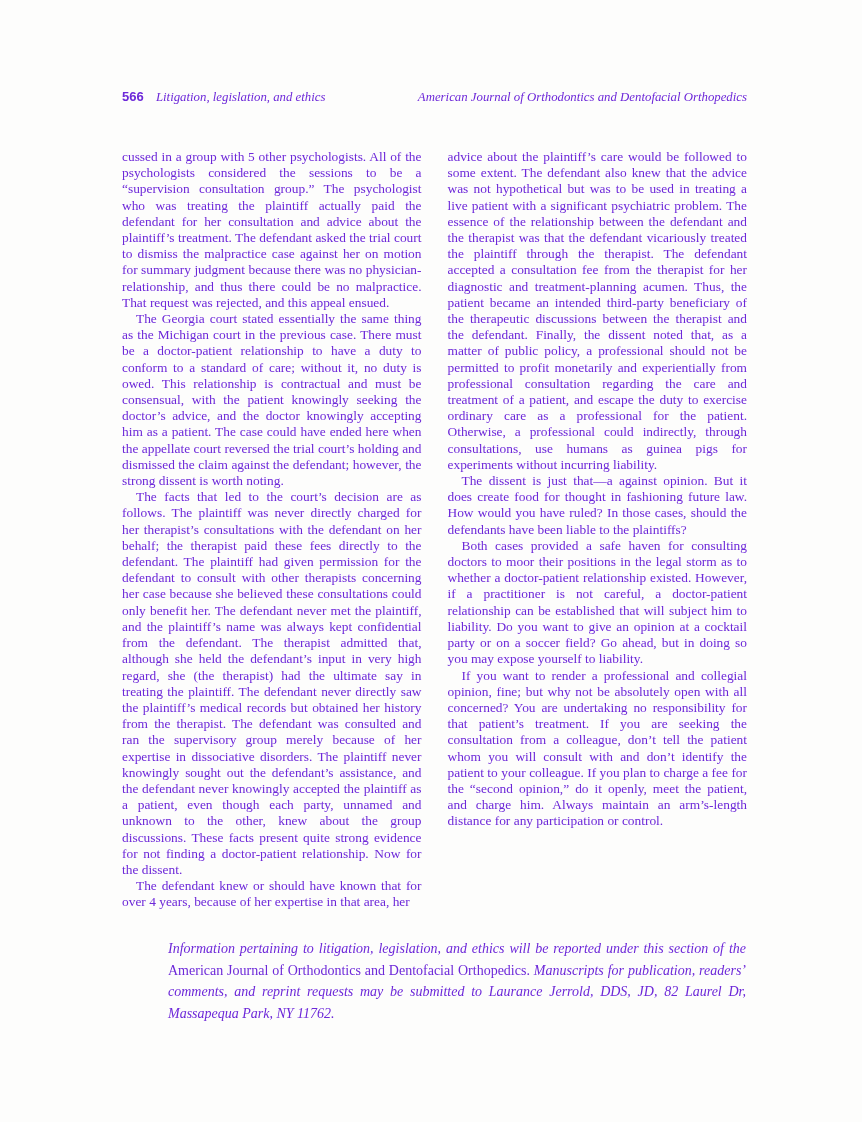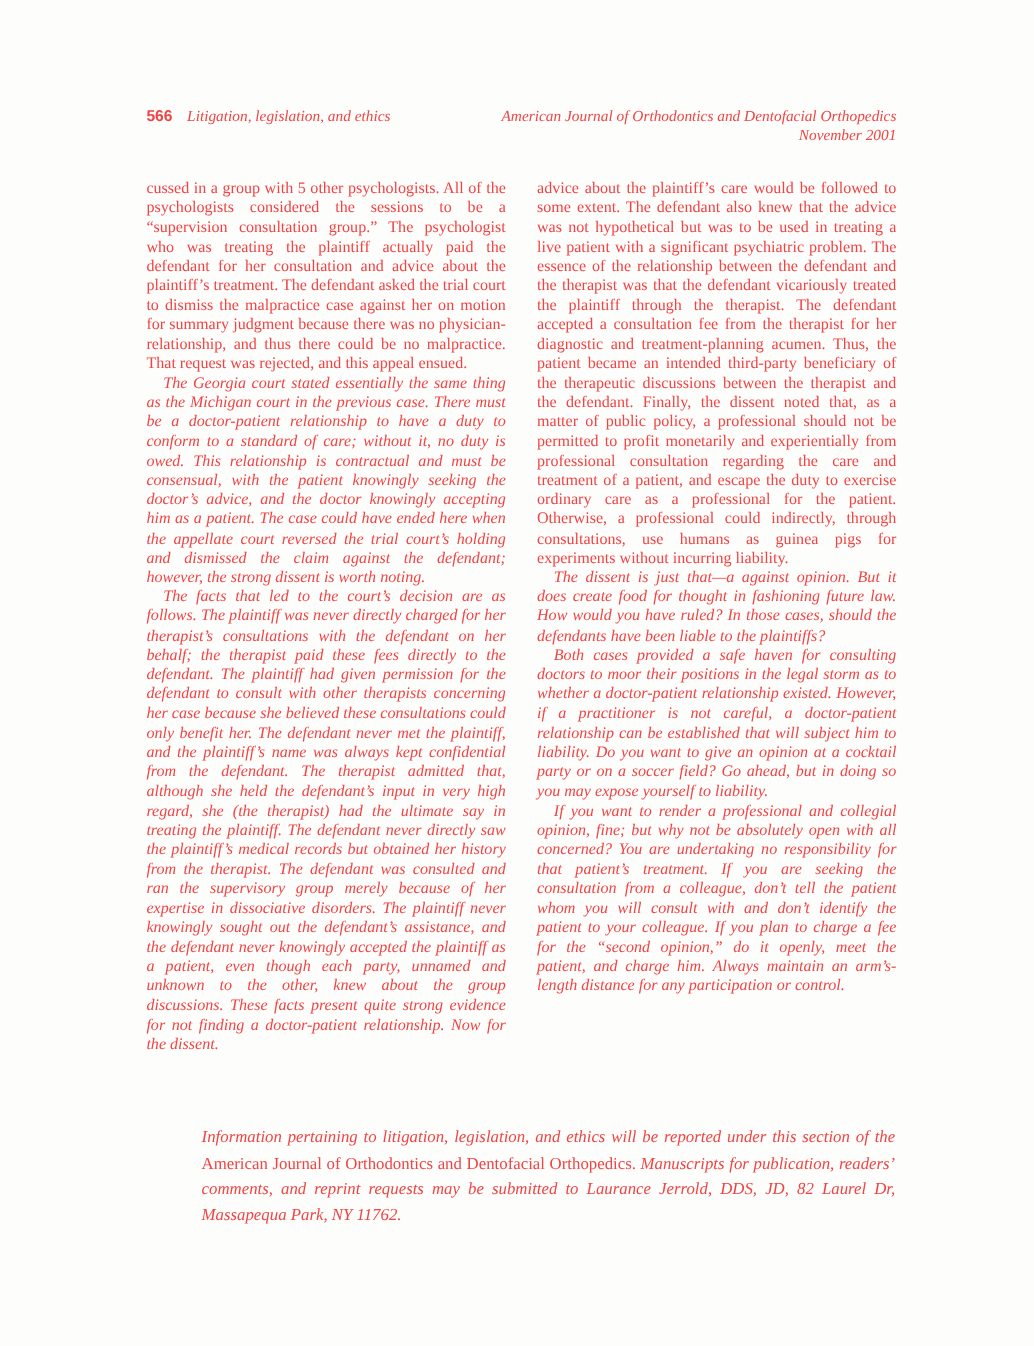--- a/index.html
+++ b/index.html
@@ -6,21 +6,21 @@
     margin: 0;
     padding: 0;
     background: #ffffff;
   }
   .page {
     position: relative;
     width: 862px;
     height: 1122px;
     background: #fdfdfc;
     font-family: "Liberation Serif", serif;
-    color: #ef4444;
+    color: #6d28d9;
     overflow: hidden;
   }
   
   .running-header {
     position: absolute;
     top: 89px;
     left: 122px;
     width: 625px;
     display: flex;
     justify-content: space-between;
@@ -50,21 +50,21 @@
     gap: 26px;
   }
   .col {
     width: 306px;
     font-size: 13.4px;
     line-height: 16.2px;
     text-align: justify;
     text-justify: inter-word;
   }
   .col p { margin: 0; }
-  .col p.ind { text-indent: 14px; font-style: italic; }
+  .col p.ind { text-indent: 14px; }
   .commentary-heading {
     font-family: "Liberation Sans", sans-serif;
     font-size: 13px;
     font-weight: bold;
     letter-spacing: 0.3px;
     text-align: left;
     margin: 10px 0 7px 0;
   }
   
   .editorial-note {
@@ -84,30 +84,30 @@
 
 <div class="page">
 
   <header class="running-header">
     <div class="header-left">
       <span class="page-num">566</span>
       <span class="section-title">Litigation, legislation, and ethics</span>
     </div>
     <div class="header-right">
       <div>American Journal of Orthodontics and Dentofacial Orthopedics</div>
-      <div>November 2001</div>
     </div>
   </header>
 
   <main class="columns">
 
     <section class="col">
       <p class="cont">cussed in a group with 5 other psychologists. All of the psychologists considered the sessions to be a “supervision consultation group.” The psychologist who was treating the plaintiff actually paid the defendant for her consultation and advice about the plaintiff’s treatment. The defendant asked the trial court to dismiss the malpractice case against her on motion for summary judgment because there was no physician-relationship, and thus there could be no malpractice. That request was rejected, and this appeal ensued.</p>
       <p class="ind">The Georgia court stated essentially the same thing as the Michigan court in the previous case. There must be a doctor-patient relationship to have a duty to conform to a standard of care; without it, no duty is owed. This relationship is contractual and must be consensual, with the patient knowingly seeking the doctor’s advice, and the doctor knowingly accepting him as a patient. The case could have ended here when the appellate court reversed the trial court’s holding and dismissed the claim against the defendant; however, the strong dissent is worth noting.</p>
       <p class="ind">The facts that led to the court’s decision are as follows. The plaintiff was never directly charged for her therapist’s consultations with the defendant on her behalf; the therapist paid these fees directly to the defendant. The plaintiff had given permission for the defendant to consult with other therapists concerning her case because she believed these consultations could only benefit her. The defendant never met the plaintiff, and the plaintiff’s name was always kept confidential from the defendant. The therapist admitted that, although she held the defendant’s input in very high regard, she (the therapist) had the ultimate say in treating the plaintiff. The defendant never directly saw the plaintiff’s medical records but obtained her history from the therapist. The defendant was consulted and ran the supervisory group merely because of her expertise in dissociative disorders. The plaintiff never knowingly sought out the defendant’s assistance, and the defendant never knowingly accepted the plaintiff as a patient, even though each party, unnamed and unknown to the other, knew about the group discussions. These facts present quite strong evidence for not finding a doctor-patient relationship. Now for the dissent.</p>
+      <p class="ind">The defendant knew or should have known that for over 4 years, because of her expertise in that area, her</p>
     </section>
 
     <section class="col">
       <p class="cont">advice about the plaintiff’s care would be followed to some extent. The defendant also knew that the advice was not hypothetical but was to be used in treating a live patient with a significant psychiatric problem. The essence of the relationship between the defendant and the therapist was that the defendant vicariously treated the plaintiff through the therapist. The defendant accepted a consultation fee from the therapist for her diagnostic and treatment-planning acumen. Thus, the patient became an intended third-party beneficiary of the therapeutic discussions between the therapist and the defendant. Finally, the dissent noted that, as a matter of public policy, a professional should not be permitted to profit monetarily and experientially from professional consultation regarding the care and treatment of a patient, and escape the duty to exercise ordinary care as a professional for the patient. Otherwise, a professional could indirectly, through consultations, use humans as guinea pigs for experiments without incurring liability.</p>
       <p class="ind">The dissent is just that—a against opinion. But it does create food for thought in fashioning future law. How would you have ruled? In those cases, should the defendants have been liable to the plaintiffs?</p>
       <p class="ind">Both cases provided a safe haven for consulting doctors to moor their positions in the legal storm as to whether a doctor-patient relationship existed. However, if a practitioner is not careful, a doctor-patient relationship can be established that will subject him to liability. Do you want to give an opinion at a cocktail party or on a soccer field? Go ahead, but in doing so you may expose yourself to liability.</p>
       <p class="ind">If you want to render a professional and collegial opinion, fine; but why not be absolutely open with all concerned? You are undertaking no responsibility for that patient’s treatment. If you are seeking the consultation from a colleague, don’t tell the patient whom you will consult with and don’t identify the patient to your colleague. If you plan to charge a fee for the “second opinion,” do it openly, meet the patient, and charge him. Always maintain an arm’s-length distance for any participation or control.</p>
     </section>
 
   </main>

